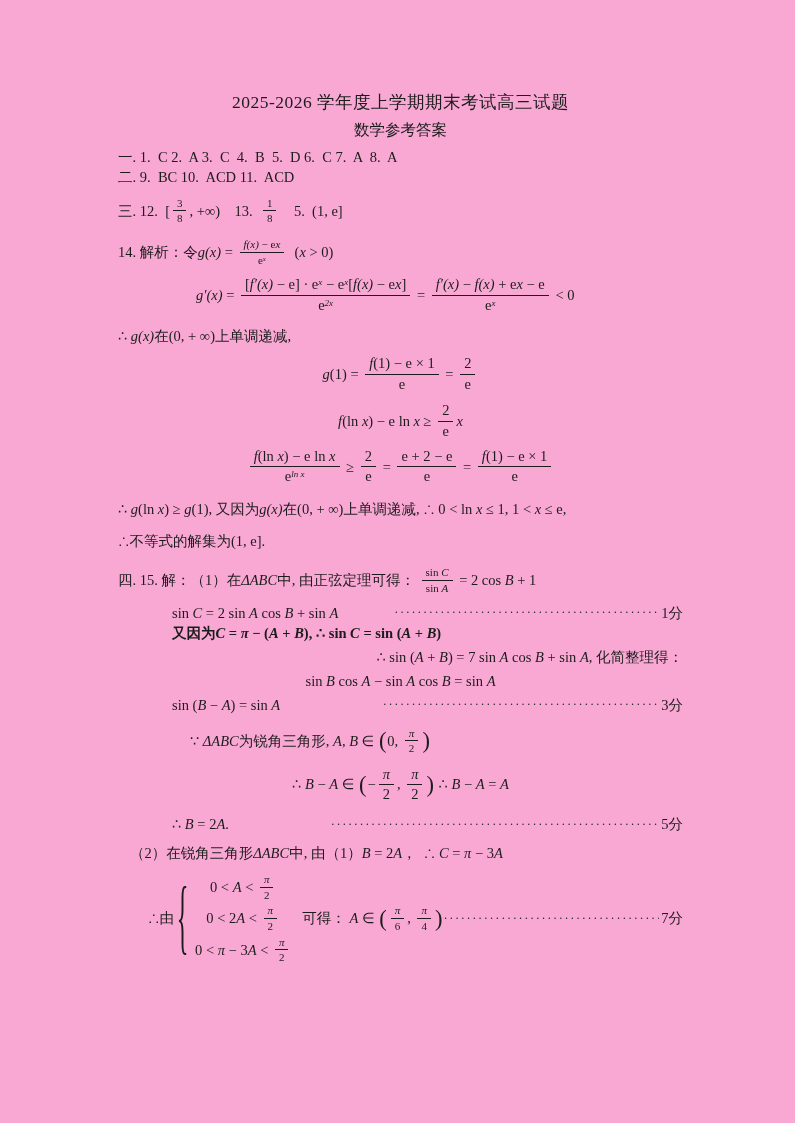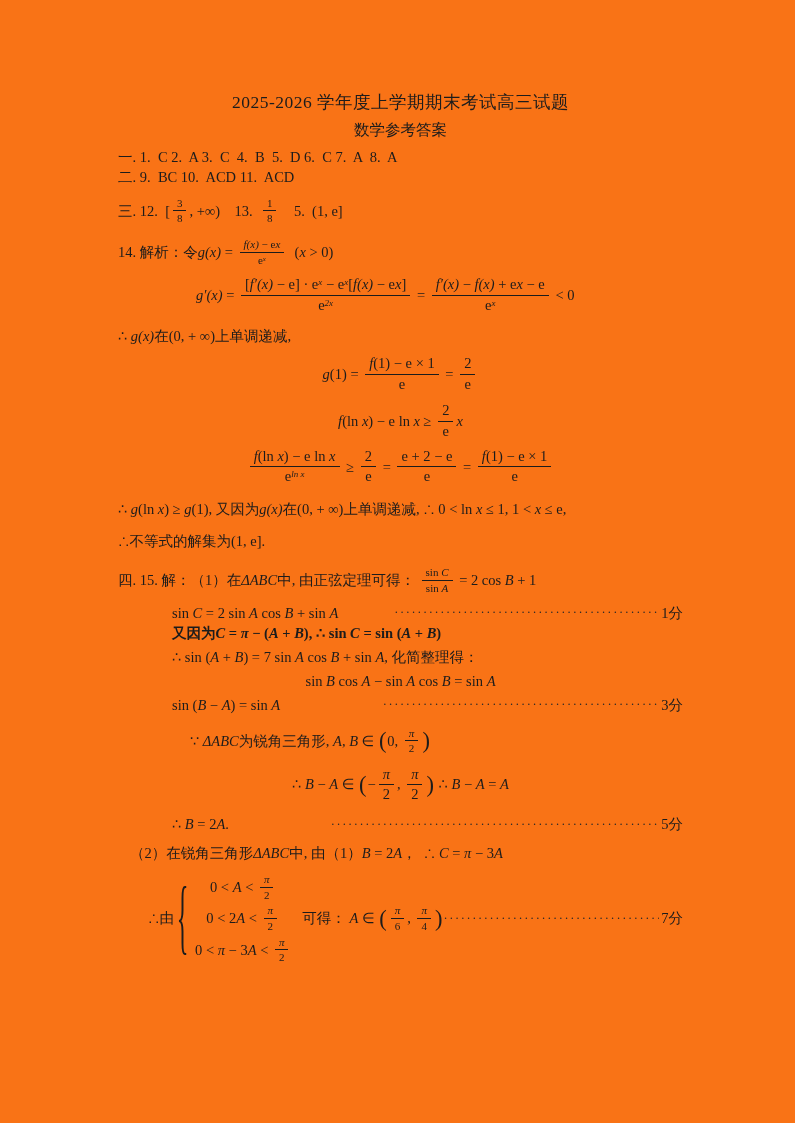--- a/index.html
+++ b/index.html
@@ -1,21 +1,21 @@
 <!DOCTYPE html>
 <html><head>
 <meta charset="utf-8">
 <style>
   html,body{margin:0;padding:0;}
   body{
     width:795px;height:1123px;background:#ffffff;
     font-family:"Liberation Serif",serif;color:#1c1c1c;
     overflow:hidden;
   }
-  .page{position:relative;width:795px;height:1123px;background:#f97316;overflow:hidden;}
+  .page{position:relative;width:795px;height:1123px;background:#f9a8d4;overflow:hidden;}
   .content{padding:90px 112px 0 118px;}
   .line{
     display:flex;align-items:center;flex-wrap:nowrap;
     font-size:14.5px;line-height:1.4;min-height:19px;
   }
   .line.center{justify-content:center;}
   .line span{white-space:pre;}
   .title{font-size:17.5px;letter-spacing:0.5px;}
   .subtitle{font-size:15.5px;margin-top:4px;}
   .m{font-style:italic;font-family:"Liberation Serif",serif;}
@@ -162,21 +162,21 @@
           <span class="t"> + </span>
           <span class="m">B</span>
           <span class="t">), ∴ sin </span>
           <span class="m">C</span>
           <span class="t"> = sin (</span>
           <span class="m">A</span>
           <span class="t"> + </span>
           <span class="m">B</span>
           <span class="t">)</span>
         </div>
-        <div class="line" style="padding-left: 54px; margin-top: 4px;">
+        <div class="line" style="padding-left: 54px; margin-top: 4px; justify-content: flex-end;">
           <span class="t">∴ sin (</span>
           <span class="m">A</span>
           <span class="t"> + </span>
           <span class="m">B</span>
           <span class="t">) = 7 sin </span>
           <span class="m">A</span>
           <span class="t"> cos </span>
           <span class="m">B</span>
           <span class="t"> + sin </span>
           <span class="m">A</span>

